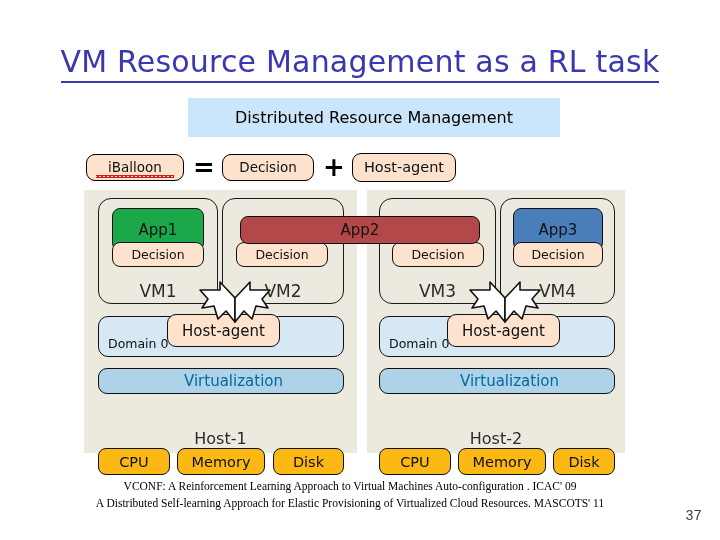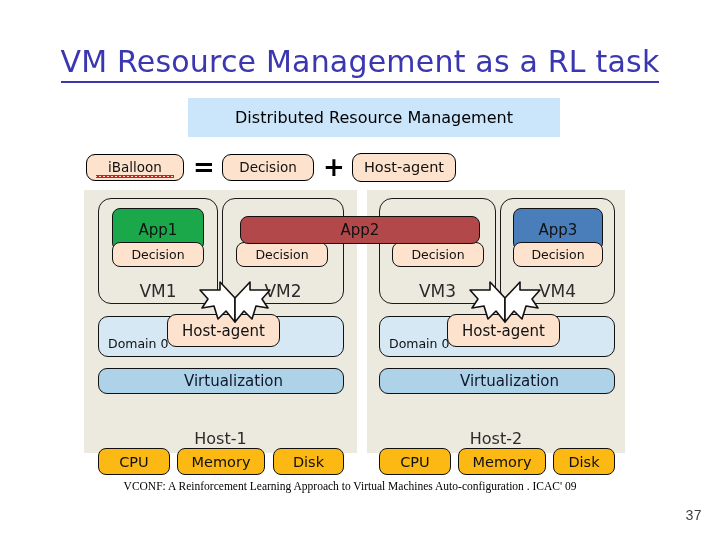--- a/index.html
+++ b/index.html
@@ -198,21 +198,21 @@
   .virt-box {
     position: absolute;
     height: 26px;
     background: #aed3e8;
     border: 1.7px solid #111;
     border-radius: 9px;
     display: flex;
     align-items: center;
     justify-content: center;
     font-size: 15px;
-    color: #0f172a;
+    color: #0369a1;
     box-sizing: border-box;
     padding-left: 25px;
   }
   .res-box {
     position: absolute;
     height: 27px;
     background: #fcb913;
     border: 1.7px solid #111;
     border-radius: 8px;
     display: flex;
@@ -371,15 +371,16 @@
 
   <svg class="burst" style="left:466px; top:278px; z-index:25;" width="78" height="48" viewBox="0 0 78 48">
     <path d="M4 12 L24 12 L24 4 L39 20 L39 44 L30 33 L22 41 L18 28 L6 30 L12 21 Z" fill="#ffffff" stroke="#111111" stroke-width="1.6" stroke-linejoin="round"></path>
     <path d="M74 12 L54 12 L54 4 L39 20 L39 44 L48 33 L56 41 L60 28 L72 30 L66 21 Z" fill="#ffffff" stroke="#111111" stroke-width="1.6" stroke-linejoin="round"></path>
   </svg>
 
 </div>
 
 <div id="footer">
   <div>VCONF: A Reinforcement Learning Approach to Virtual Machines Auto-configuration . ICAC' 09</div>
+  <div>A Distributed Self-learning Approach for Elastic Provisioning of Virtualized Cloud Resources. MASCOTS' 11</div>
 </div>
 
 <div id="page-number">37</div>
 
 </body></html>

